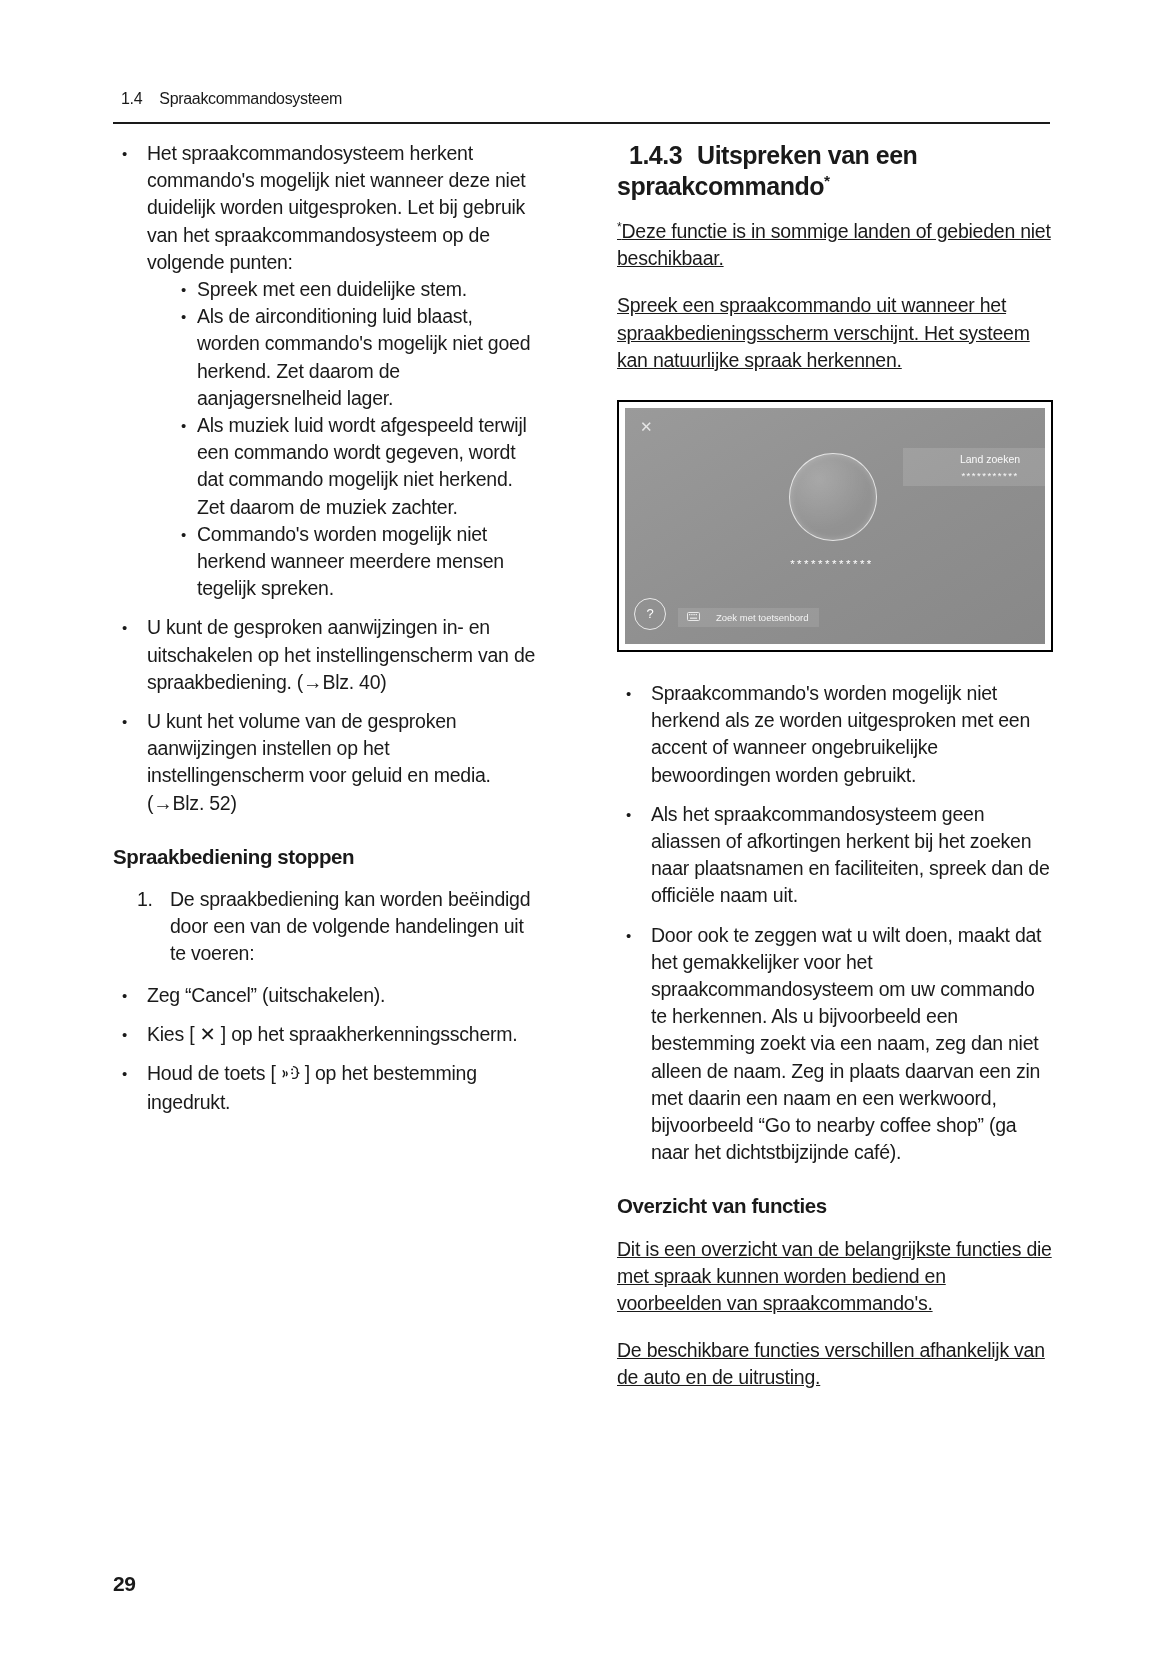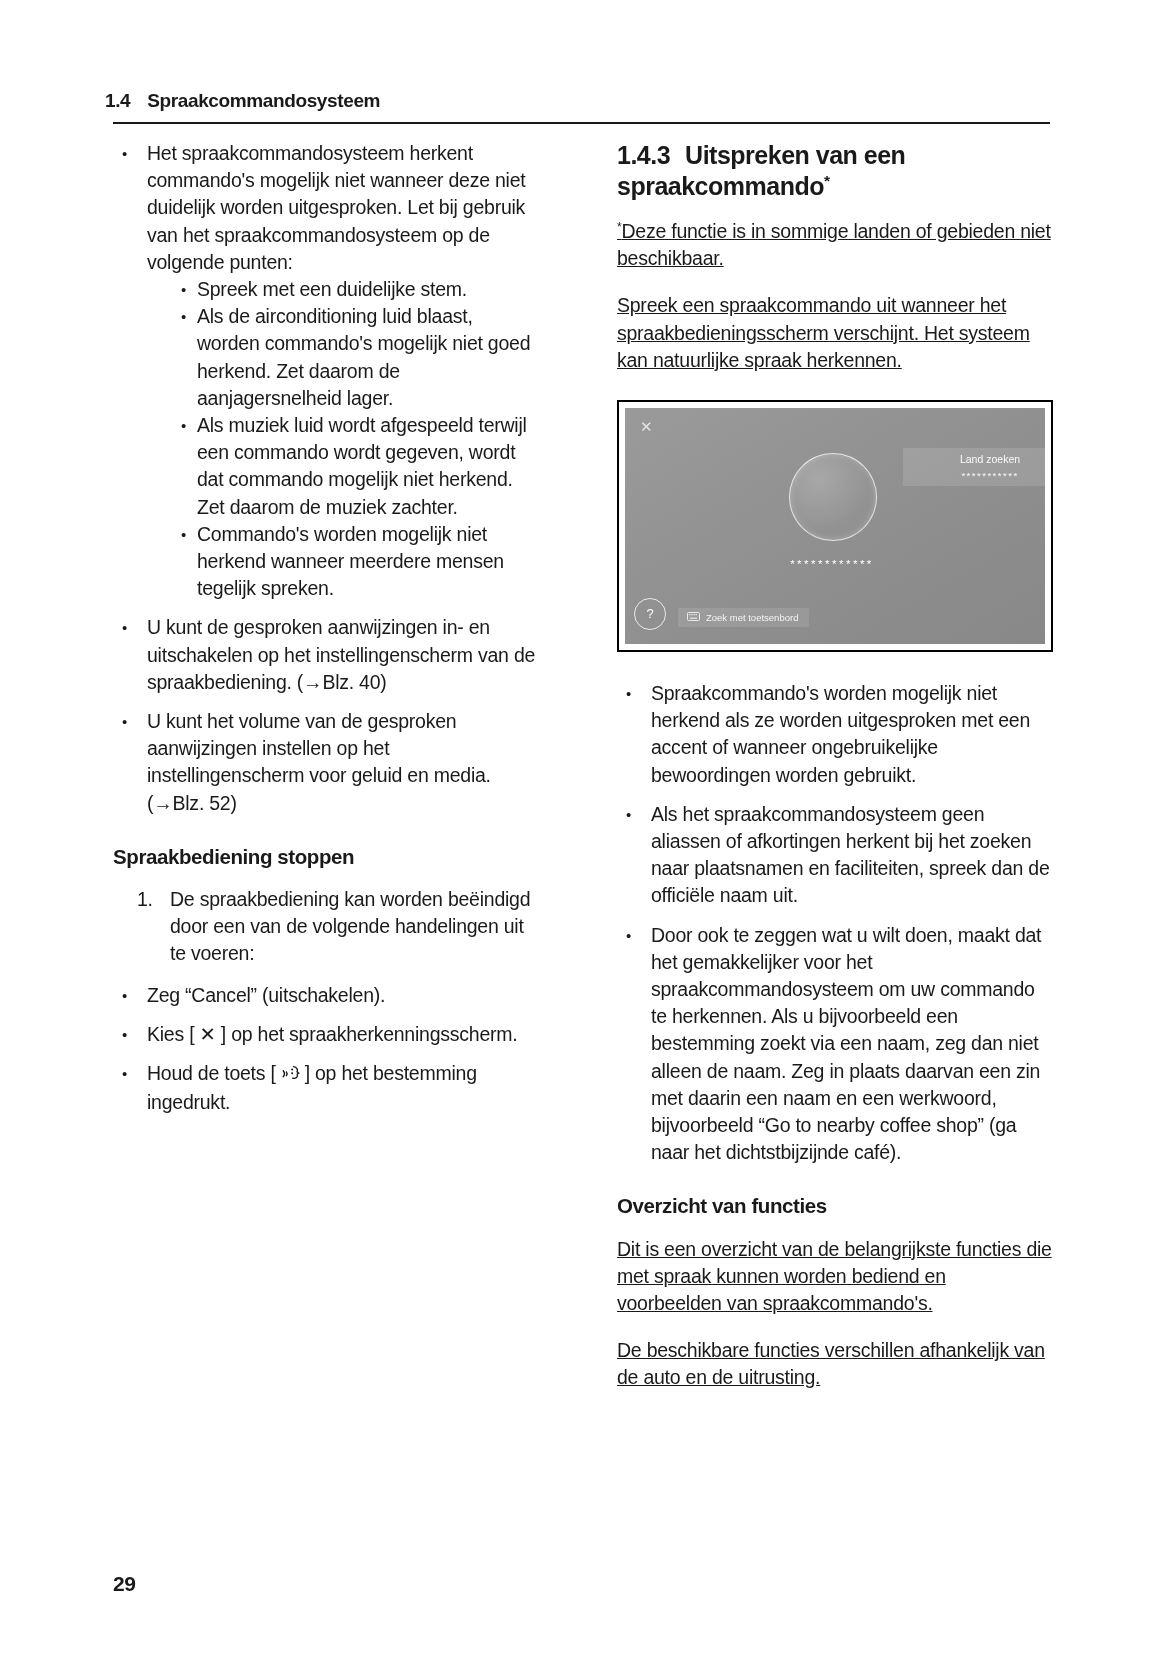--- a/index.html
+++ b/index.html
@@ -7,22 +7,22 @@
     position:relative;
     width:1165px;height:1653px;
     background:#ffffff;
     font-family:"Liberation Sans","DejaVu Sans",sans-serif;
     color:#1a1a1a;
     letter-spacing:-0.015em;
     overflow:hidden;
   }
   
   .section-header{
-    position:absolute;left:105px;top:90px;
-    font-size:19px;font-weight:700;letter-spacing:-0.02em;
+    position:absolute;left:121px;top:90px;
+    font-size:16px;font-weight:400;letter-spacing:-0.02em;
   }
   .section-header .num{margin-right:17px;}
   .rule{
     position:absolute;left:113px;top:122px;width:937px;height:2px;background:#1a1a1a;
   }
   
   .col{position:absolute;top:140px;font-size:19.5px;line-height:27.2px;}
   .col-left{left:113px;width:426px;}
   .col-right{left:617px;width:436px;}
   p{margin:0 0 20px 0;text-decoration:underline;}
@@ -33,21 +33,21 @@
   ul.b ul{list-style:none;margin:0 0 0 25px;padding:0;}
   ul.b ul>li{position:relative;padding-left:25px;margin:0;}
   ul.b ul>li::before{content:"•";position:absolute;left:9px;top:0;font-size:15px;}
   .steps{margin:0 0 14px 0;}
   .step{position:relative;padding-left:57px;margin-bottom:12px;}
   .step .step-num{position:absolute;left:24px;top:0;}
   
   h2.sub-heading{
     font-size:25px;line-height:31px;font-weight:700;margin:0 0 16px 0;letter-spacing:-0.02em;
   }
-  h2.sub-heading .num{margin-right:15px;}
+  h2.sub-heading .num{margin-right:15px;margin-left:12px;}
   h3.minor-heading{
     font-size:20.5px;font-weight:700;margin:26px 0 16px 0;letter-spacing:-0.02em;
   }
   sup{font-size:62%;vertical-align:super;line-height:0;}
   
   figure.shot{
     margin:26px 0 28px 0;
     width:436px;height:252px;box-sizing:border-box;
     border:2px solid #000;background:#fff;padding:6px;
   }
@@ -75,21 +75,21 @@
     font-size:11.5px;letter-spacing:2.5px;color:#ffffff;
   }
   .help-btn{
     position:absolute;left:9px;top:190px;width:32px;height:32px;border-radius:50%;
     border:1px solid rgba(255,255,255,0.8);box-sizing:border-box;
     text-align:center;line-height:29px;font-size:13px;color:#ffffff;
   }
   .kb-chip{
     position:absolute;left:53px;top:200px;height:19px;
     background:rgba(255,255,255,0.11);
-    display:flex;align-items:center;gap:6px;padding:0 11px 0 9px;
+    display:flex;align-items:center;gap:16px;padding:0 11px 0 9px;
     font-size:9.5px;color:#f5f5f5;white-space:nowrap;
   }
   
   .talk-icon{display:inline-block;vertical-align:-2px;margin:0 4px;}
   
   .page-number{
     position:absolute;left:113px;top:1572px;
     font-size:21px;font-weight:700;letter-spacing:-0.02em;
   }
 </style>

